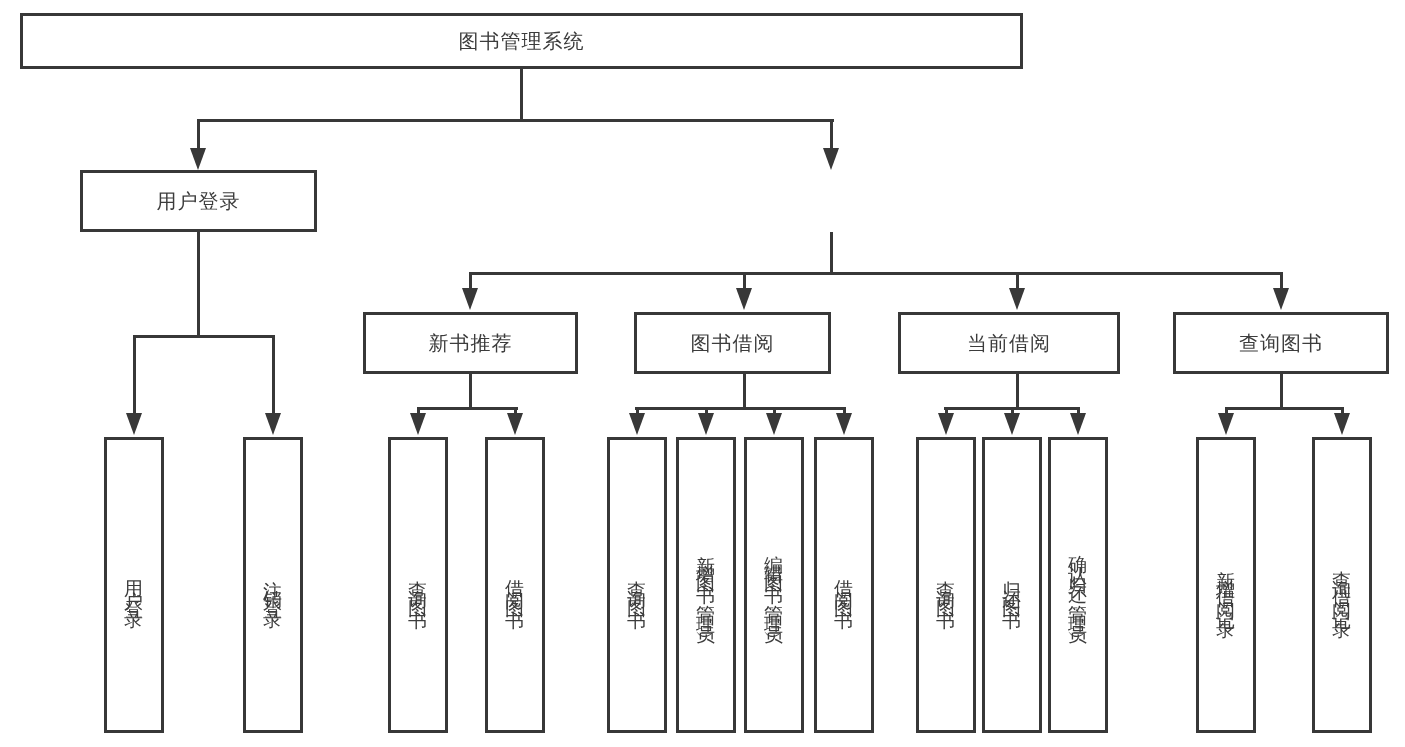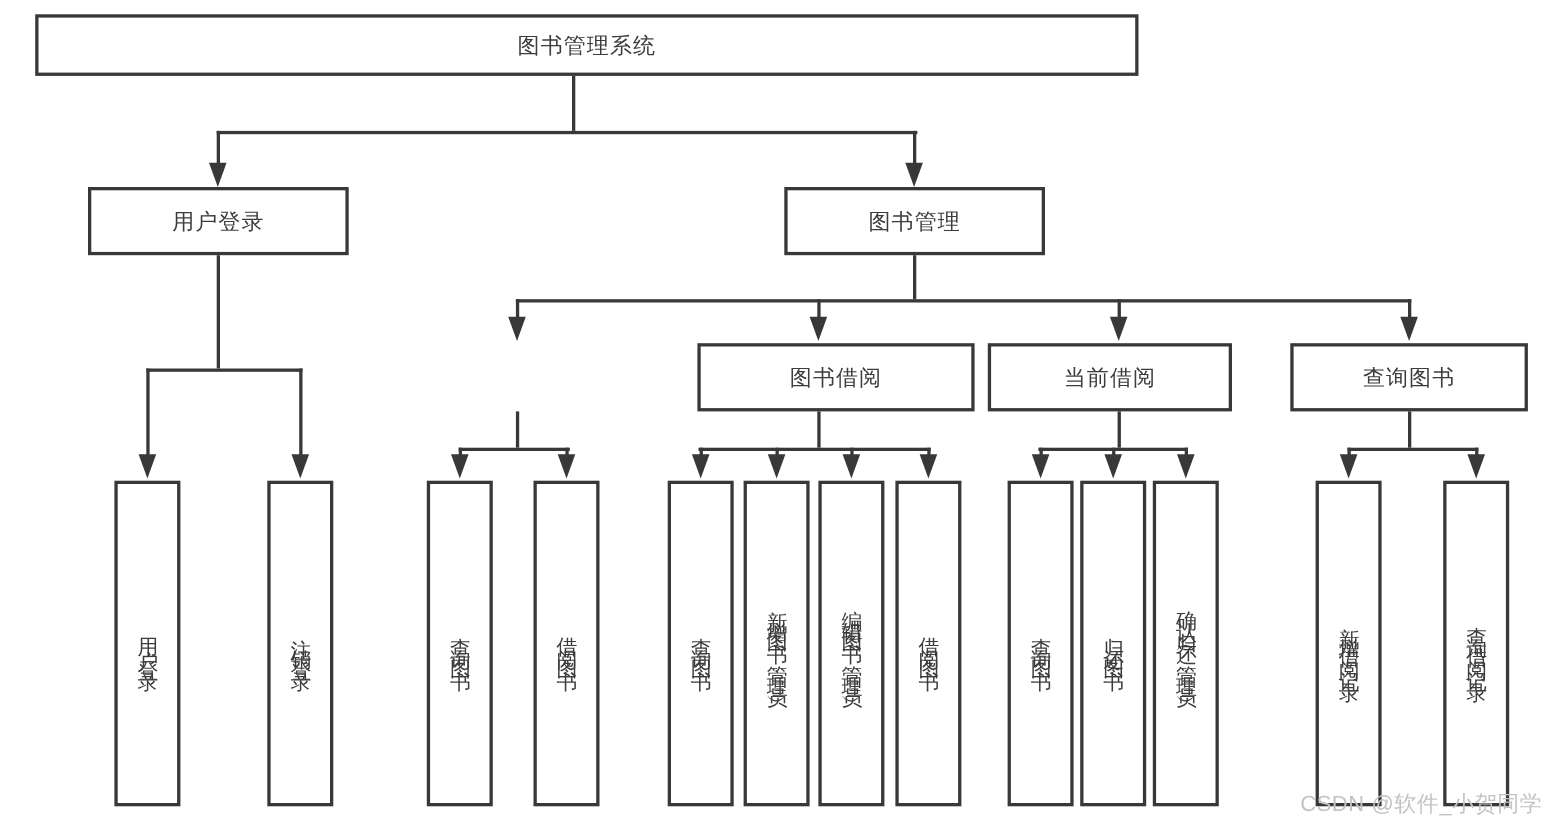--- a/index.html
+++ b/index.html
@@ -26,51 +26,51 @@
   .watermark{
     position:absolute;left:1182px;top:717px;font-size:20px;letter-spacing:0.5px;
     color:#c6c2c2;z-index:10;white-space:nowrap;
   }
 </style>
 </head>
 <body>
 
 <div class="canvas">
 
-  <div class="box h" style="left:32px;top:13px;width:1003px;height:56px">图书管理系统</div>
+  <div class="box h" style="left:20px;top:13px;width:1003px;height:56px">图书管理系统</div>
 
   <div class="vline" style="left:520px;top:69px;height:50px"></div>
   <div class="hline" style="left:197px;top:119px;width:637px"></div>
   <div class="vline" style="left:197px;top:119px;height:34px"></div>
   <div class="vline" style="left:830px;top:119px;height:34px"></div>
   <div class="arrow" style="left:190px;top:148px"></div>
   <div class="arrow" style="left:823px;top:148px"></div>
 
   <div class="box h" style="left:80px;top:170px;width:237px;height:62px">用户登录</div>
-  <div class="box h" style="left:713px;top:170px;width:237px;height:62px">图书管理</div>
 
   <div class="vline" style="left:197px;top:232px;height:103px"></div>
   <div class="hline" style="left:133px;top:335px;width:142px"></div>
   <div class="vline" style="left:133px;top:335px;height:80px"></div>
   <div class="vline" style="left:272px;top:335px;height:80px"></div>
   <div class="arrow" style="left:126px;top:413px"></div>
   <div class="arrow" style="left:265px;top:413px"></div>
 
   <div class="vline" style="left:830px;top:232px;height:40px"></div>
   <div class="hline" style="left:469px;top:272px;width:814px"></div>
   <div class="vline" style="left:469px;top:272px;height:20px"></div>
   <div class="vline" style="left:743px;top:272px;height:20px"></div>
   <div class="vline" style="left:1016px;top:272px;height:20px"></div>
   <div class="vline" style="left:1280px;top:272px;height:20px"></div>
   <div class="arrow" style="left:462px;top:288px"></div>
   <div class="arrow" style="left:736px;top:288px"></div>
   <div class="arrow" style="left:1009px;top:288px"></div>
   <div class="arrow" style="left:1273px;top:288px"></div>
 
-  <div class="box h" style="left:634px;top:312px;width:252px;height:62px">图书借阅</div>
+  <div class="box h" style="left:363px;top:312px;width:215px;height:62px">新书推荐</div>
+  <div class="box h" style="left:634px;top:312px;width:197px;height:62px">图书借阅</div>
   <div class="box h" style="left:898px;top:312px;width:222px;height:62px">当前借阅</div>
   <div class="box h" style="left:1173px;top:312px;width:216px;height:62px">查询图书</div>
 
   <div class="vline" style="left:469px;top:374px;height:33px"></div>
   <div class="hline" style="left:417px;top:407px;width:101px"></div>
   <div class="vline" style="left:417px;top:407px;height:10px"></div>
   <div class="vline" style="left:514px;top:407px;height:10px"></div>
   <div class="arrow" style="left:410px;top:413px"></div>
   <div class="arrow" style="left:507px;top:413px"></div>
 
@@ -112,15 +112,14 @@
   <div class="box v" style="left:744px;top:437px;width:60px;height:296px">编辑图书（管理员）</div>
   <div class="box v" style="left:814px;top:437px;width:60px;height:296px">借阅图书</div>
 
   <div class="box v" style="left:916px;top:437px;width:60px;height:296px">查询图书</div>
   <div class="box v" style="left:982px;top:437px;width:60px;height:296px">归还图书</div>
   <div class="box v" style="left:1048px;top:437px;width:60px;height:296px">确认归还（管理员）</div>
 
   <div class="box v" style="left:1196px;top:437px;width:60px;height:296px">新增借阅记录</div>
   <div class="box v" style="left:1312px;top:437px;width:60px;height:296px">查询借阅记录</div>
 
-  <div class="watermark">CSDN @软件_小贺同学</div>
 
 </div>
 
 </body></html>

